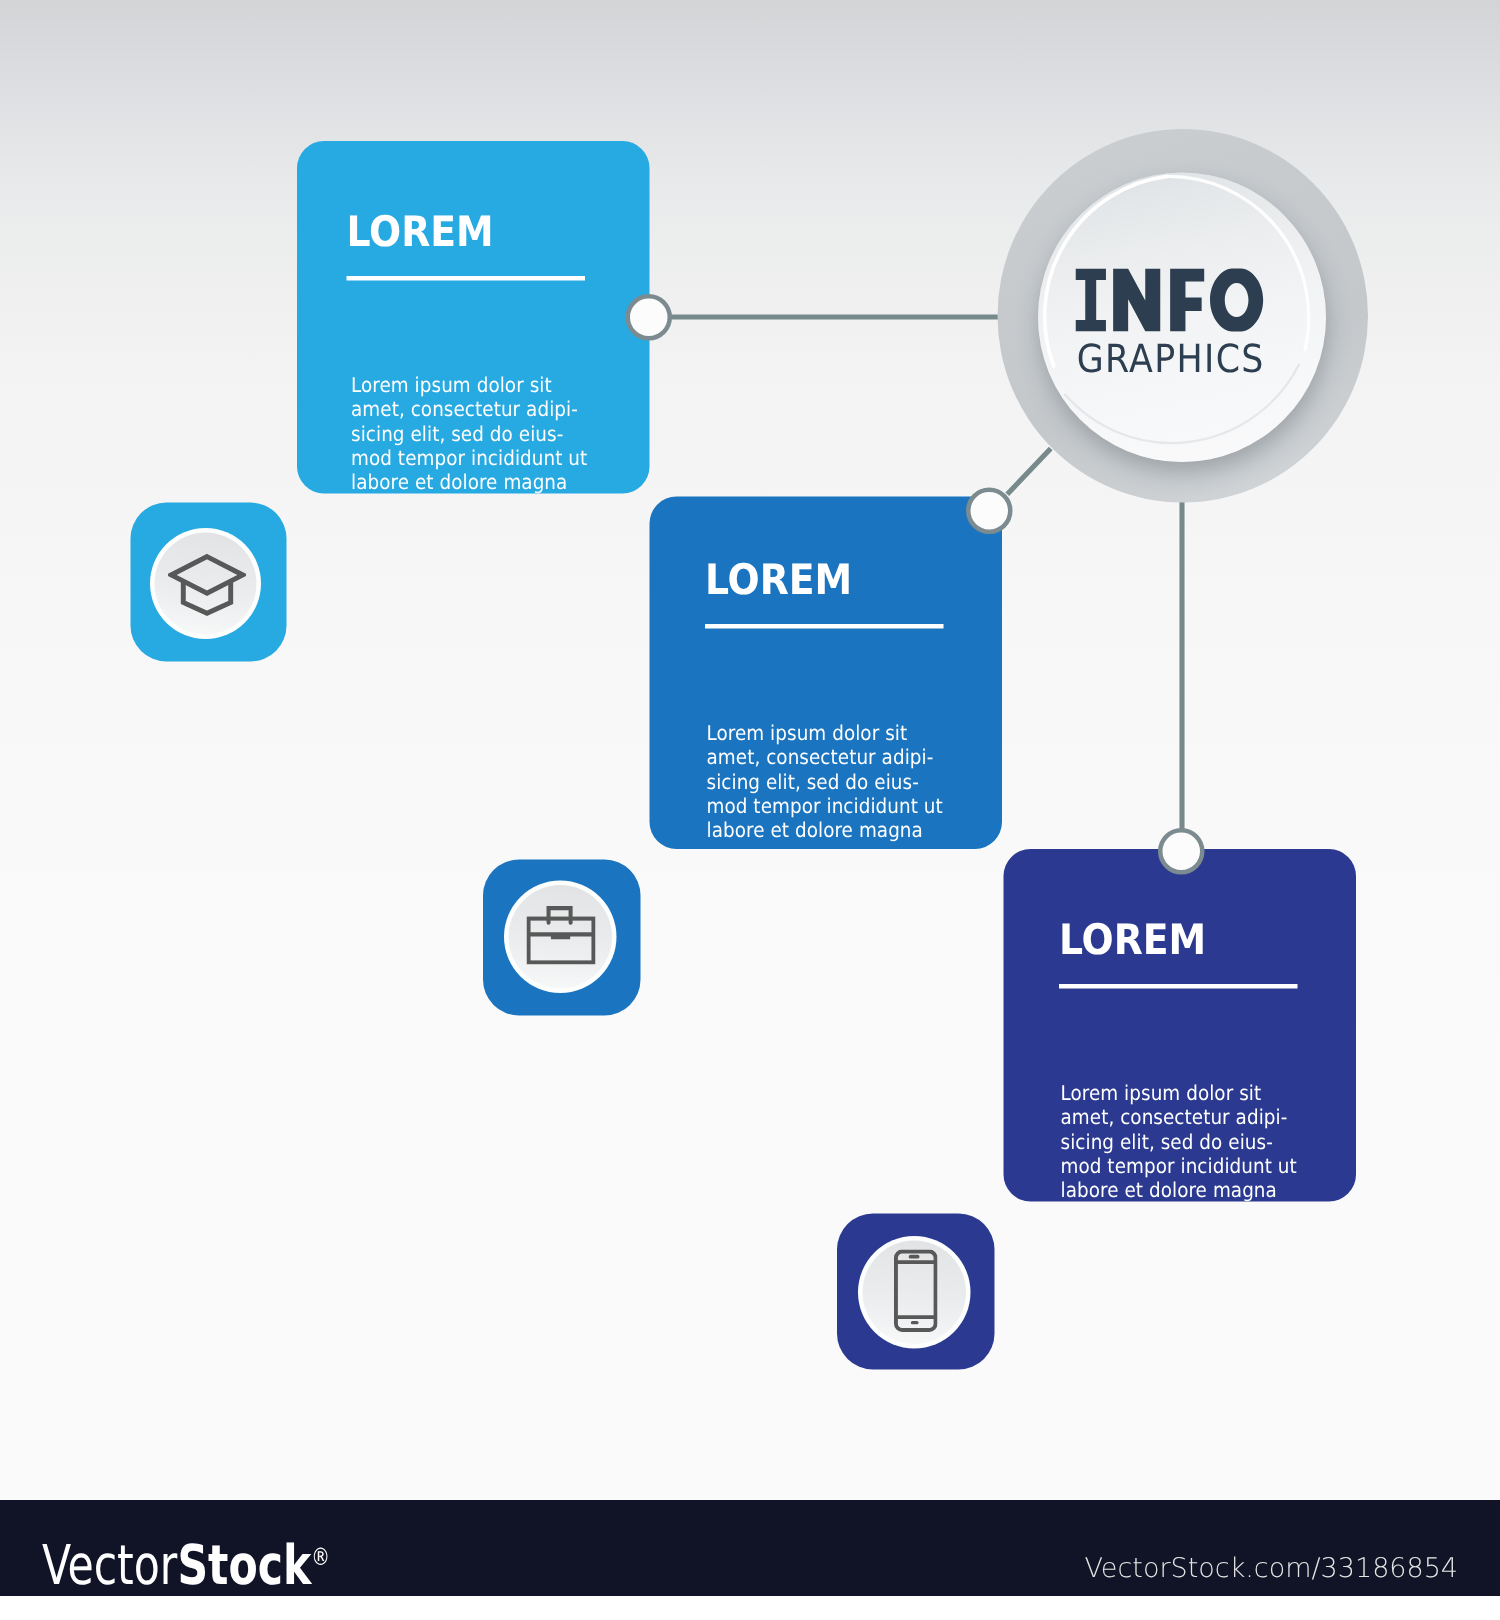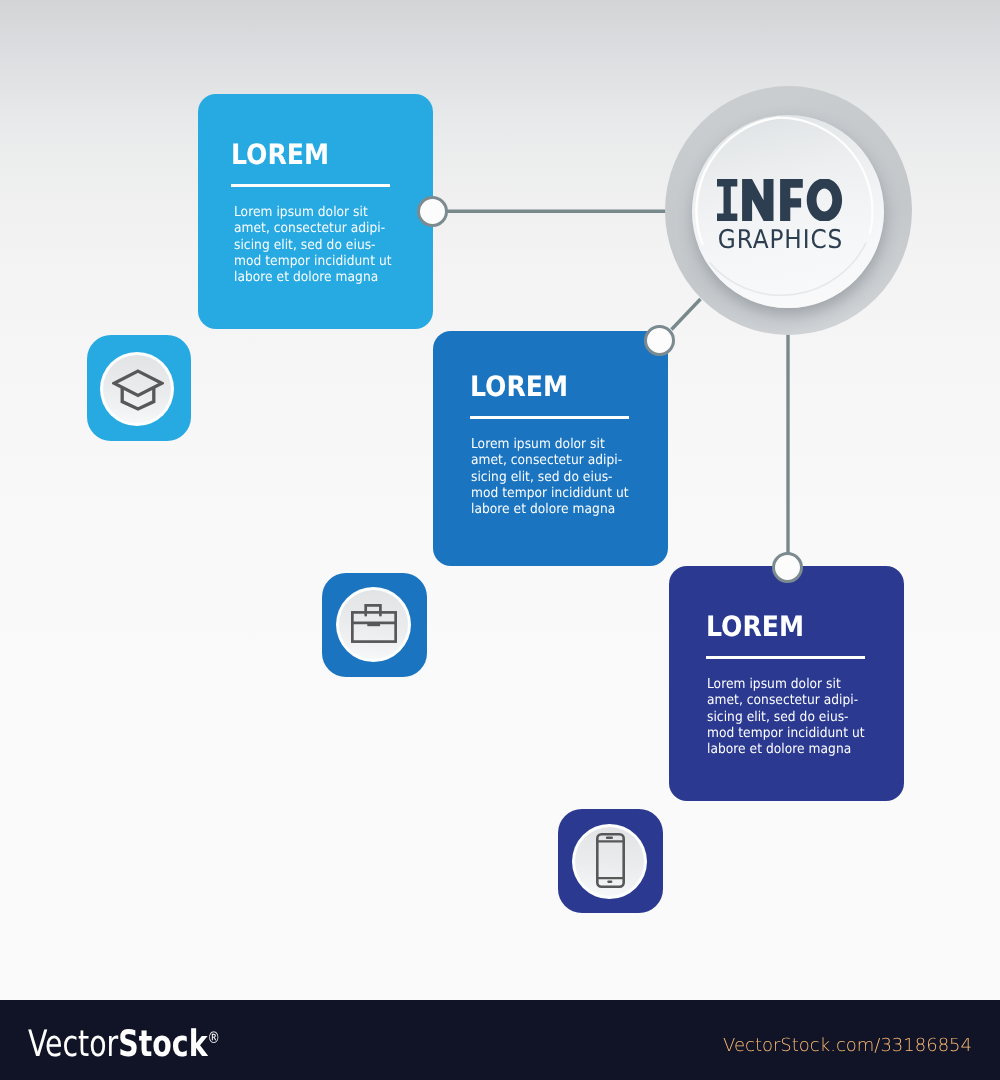--- a/index.html
+++ b/index.html
@@ -14,21 +14,21 @@
   
   .card{position:absolute;border-radius:18px;box-sizing:border-box;}
   .card .title{position:absolute;text-align:left;
                font-weight:bold;color:#ffffff;letter-spacing:0px;
                font-family:"DejaVu Sans Condensed","DejaVu Sans",sans-serif;
                font-size:28px;line-height:28px;}
   .card .rule{position:absolute;height:3.4px;background:#ffffff;}
   .card .body{position:absolute;color:#ffffff;
               font-family:"DejaVu Sans Condensed","DejaVu Sans",sans-serif;
               font-size:13.6px;line-height:16.3px;letter-spacing:0.05px;
-              font-weight:400;white-space:pre;}
+              font-weight:400;white-space:pre;margin-top:45px;}
 
   
   .node{position:absolute;border-radius:50%;background:#fcfcfc;
         border:3.5px solid #7b8b90;box-sizing:border-box;}
 
   
   .iconbox{position:absolute;border-radius:24px;}
   .iconbox .disc{position:absolute;border-radius:50%;background:#fdfefe;
                  box-sizing:border-box;}
   .iconbox .disc .inner{position:absolute;left:3px;top:3px;right:3px;bottom:3px;border-radius:50%;
@@ -43,28 +43,28 @@
        box-shadow:1px 7px 15px rgba(110,118,125,0.48);}
   #hub-ring{position:absolute;left:0;top:0;width:192px;height:193px;pointer-events:none;}
   #hub-text{position:absolute;left:0;right:16px;top:64px;text-align:center;}
   #hub-text .t1{line-height:0;height:47px;}
   #hub-text .t1 svg{display:inline-block;vertical-align:top;}
   #hub-text .t2{font-size:25.8px;color:#2c3e50;letter-spacing:0.9px;line-height:28px;
        font-family:"DejaVu Sans Condensed","DejaVu Sans",sans-serif;font-weight:300;
        padding-left:1px;}
 
   
-  #footer{position:absolute;left:0;top:1000px;width:1000px;height:80px;background:#111426;}
+  #footer{position:absolute;left:0;top:1000px;width:1000px;height:64px;background:#111426;}
   #brand{position:absolute;left:28px;top:18px;color:#ffffff;font-size:36.5px;line-height:40px;
          font-family:"DejaVu Sans Condensed","DejaVu Sans",sans-serif;white-space:nowrap;
          transform:scaleX(0.865);transform-origin:left top;}
   #brand .light{font-weight:300;}
   #brand .bold{font-weight:bold;}
   #brand .reg{font-size:16px;vertical-align:super;font-weight:400;}
-  #furl{position:absolute;left:723px;top:35px;color:#fdba74;font-size:18px;line-height:22px;
+  #furl{position:absolute;left:723px;top:35px;color:#e5e5e5;font-size:18px;line-height:22px;
         font-family:"DejaVu Sans",sans-serif;font-weight:300;}
 </style>
 </head>
 <body>
 
 <div id="stage">
   <div id="bg"></div>
 
   <svg id="connectors" style="position:absolute;left:0;top:0;width:1000px;height:1000px;" viewBox="0 0 1000 1000">
     <line x1="446" y1="211.3" x2="670" y2="211.3" stroke="#78898c" stroke-width="3.4"></line>

